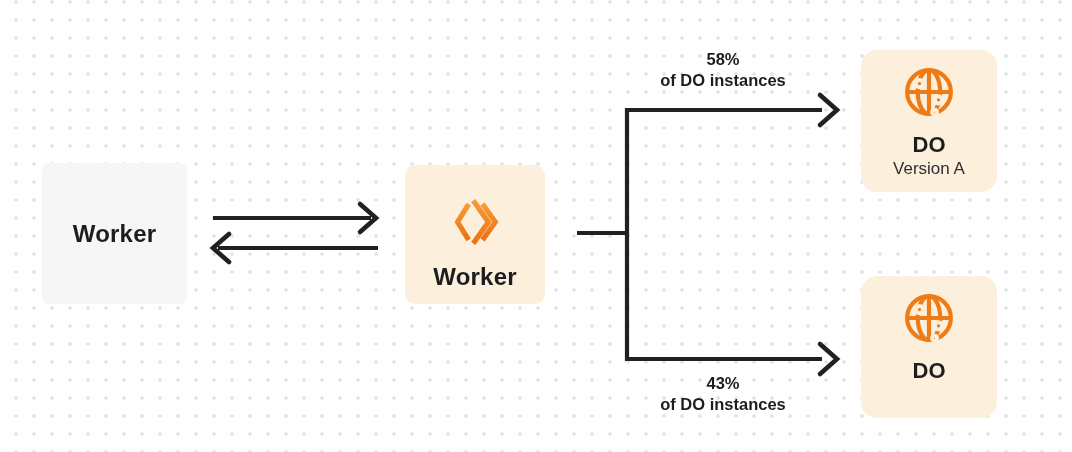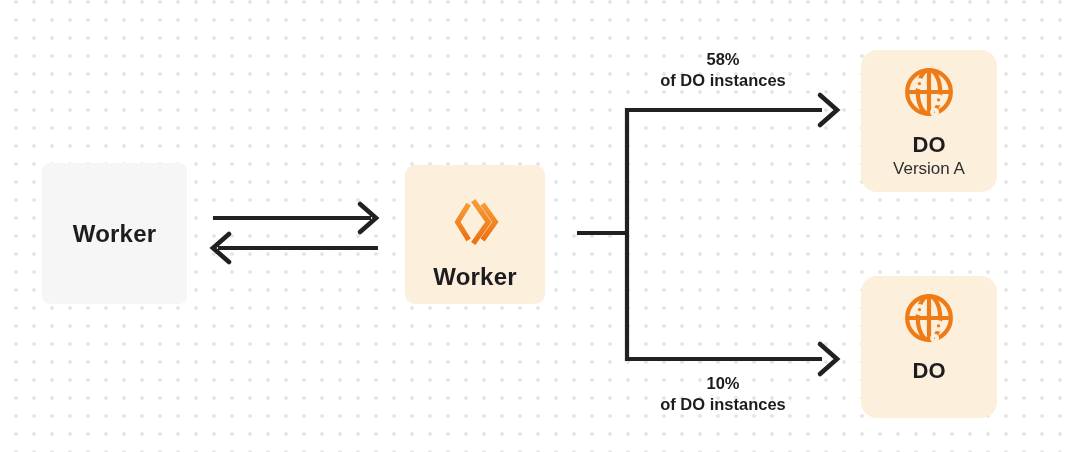--- a/index.html
+++ b/index.html
@@ -65,21 +65,21 @@
     <polyline points="820,95 837,110 820,125" stroke-width="4.6" stroke-linecap="round" stroke-linejoin="miter"></polyline>
 
     <polyline points="820,344 837,359 820,374" stroke-width="4.6" stroke-linecap="round" stroke-linejoin="miter"></polyline>
   </svg>
 
   <div class="edge-label edge-label-90">
     <div>58%</div>
     <div>of DO instances</div>
   </div>
   <div class="edge-label edge-label-10">
-    <div>10%</div>
+    <div>43%</div>
     <div>of DO instances</div>
   </div>
 
   <div class="node node-client">
     <span class="node-label">Worker</span>
   </div>
 
   <div class="node node-worker">
     <span class="icon">
       <svg viewBox="0 0 100 100" width="58" height="58" fill="none" stroke-linejoin="miter">

